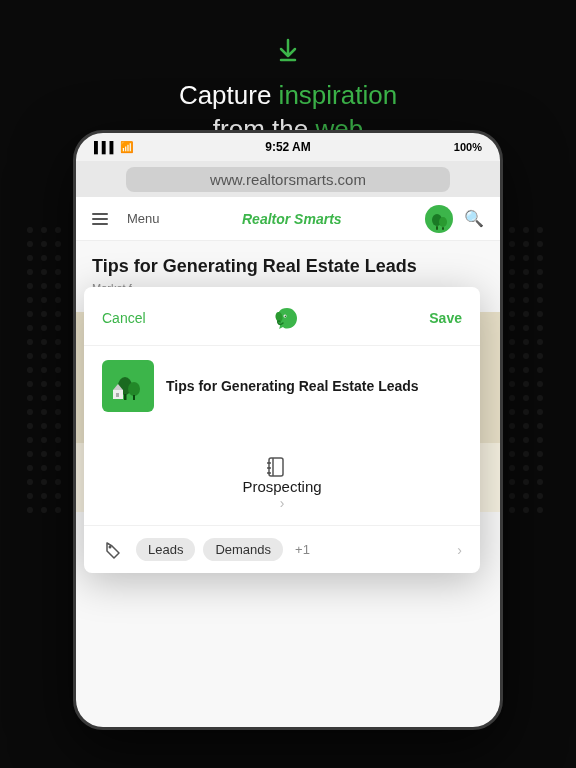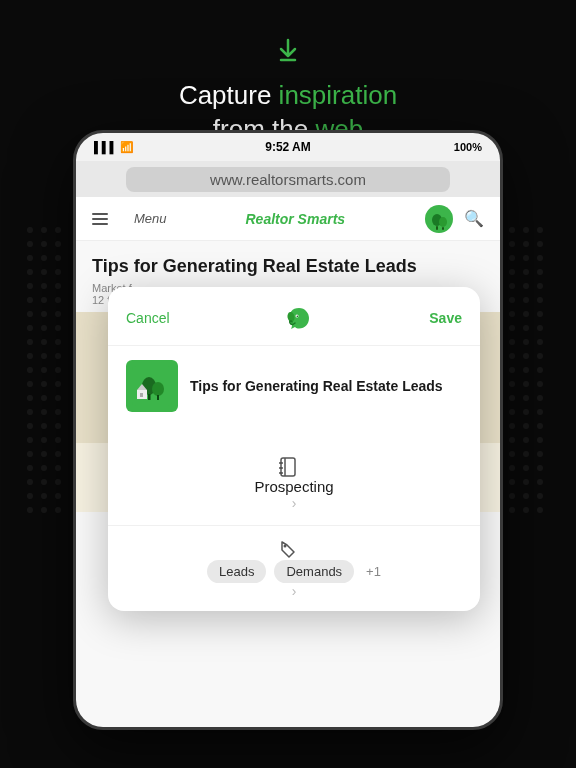--- a/index.html
+++ b/index.html
@@ -180,24 +180,24 @@
     .article-meta {
       font-size: 11px;
       color: #888;
       margin-top: 4px;
     }
 
     
     .save-dialog {
       position: absolute;
       top: 90px;
-      left: 32px;
+      left: 8px;
       right: 20px;
       background: #fff;
-      border-radius: 16px;
+      border-radius: 8px;
       box-shadow: 0 8px 40px rgba(0,0,0,0.25);
       z-index: 20;
       overflow: hidden;
     }
 
     .dialog-header {
       display: flex;
       align-items: center;
       justify-content: space-between;
       padding: 14px 18px 10px;
@@ -273,21 +273,20 @@
 
     .dialog-row-chevron {
       font-size: 14px;
       color: #bbb;
     }
 
     .dialog-tags-row {
       display: flex;
       align-items: center;
       padding: 12px 18px;
-      flex-direction: column;
     }
 
     .tag-icon {
       width: 22px;
       height: 22px;
       margin-right: 12px;
       display: flex;
       align-items: center;
       justify-content: center;
       font-size: 16px;
@@ -515,21 +514,21 @@
 
     <div class="website-content">
 
       <div class="site-nav">
         <div class="site-nav-menu">
           <div class="hamburger-lines">
             <span></span>
               <span></span>
               <span></span>
           </div>
-          <span style="font-size:13px;color:#555;margin-left:20px;font-style:italic;">Menu</span>
+          <span style="font-size:13px;color:#555;margin-left:13px;">Menu</span>
         </div>
         <span class="site-nav-title">Realtor Smarts</span>
         <div class="site-nav-right">
 
           <svg width="30" height="30" viewBox="0 0 30 30">
             <circle cx="15" cy="15" r="14" fill="#3cb54a"></circle>
 
             <ellipse cx="13" cy="16" rx="5" ry="6" fill="#1a7a25"></ellipse>
             <ellipse cx="19" cy="18" rx="4" ry="5" fill="#2a9a30"></ellipse>
             <rect x="12" y="22" width="2" height="4" fill="#1a5a18" rx="1"></rect>

